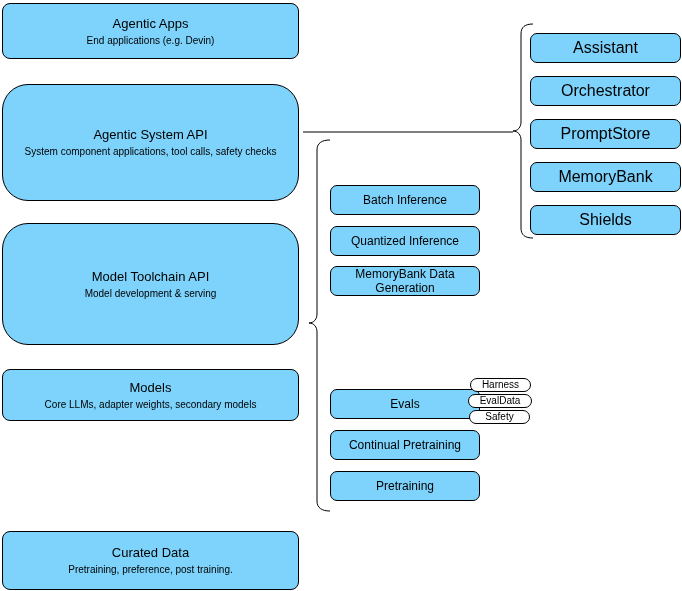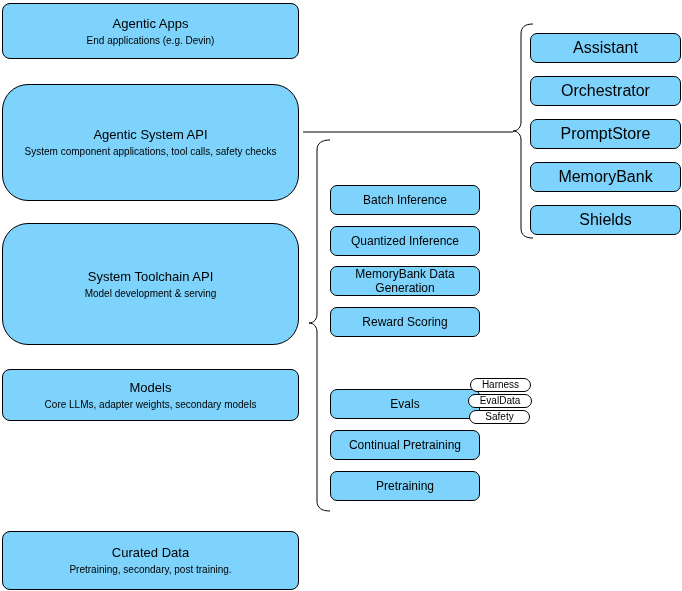--- a/index.html
+++ b/index.html
@@ -40,43 +40,40 @@
 
   <div class="node lbox" style="top:3px;height:56px;">
     <div class="t">Agentic Apps</div>
     <div class="s">End applications (e.g. Devin)</div>
   </div>
   <div class="node lbox big" style="top:84px;height:117px;">
     <div class="t">Agentic System API</div>
     <div class="s">System component applications, tool calls, safety checks</div>
   </div>
   <div class="node lbox big" style="top:223px;height:122px;">
-    <div class="t">System Toolchain API</div>
+    <div class="t">Model Toolchain API</div>
     <div class="s">Model development &amp; serving</div>
   </div>
   <div class="node lbox" style="top:369px;height:52px;">
     <div class="t">Models</div>
     <div class="s">Core LLMs, adapter weights, secondary models</div>
   </div>
   <div class="node lbox" style="top:531px;height:59px;">
     <div class="t">Curated Data</div>
-    <div class="s">Pretraining, secondary, post training.</div>
+    <div class="s">Pretraining, preference, post training.</div>
   </div>
 
   <div class="node mbox" style="top:185px;">
     <span>Batch Inference</span>
   </div>
   <div class="node mbox" style="top:226px;">
     <span>Quantized Inference</span>
   </div>
   <div class="node mbox" style="top:266px;">
     <span>MemoryBank Data Generation</span>
-  </div>
-  <div class="node mbox" style="top:307px;">
-    <span>Reward Scoring</span>
   </div>
   <div class="node mbox" style="top:389px;">
     <span>Evals</span>
   </div>
   <div class="node mbox" style="top:430px;">
     <span>Continual Pretraining</span>
   </div>
   <div class="node mbox" style="top:471px;">
     <span>Pretraining</span>
   </div>

